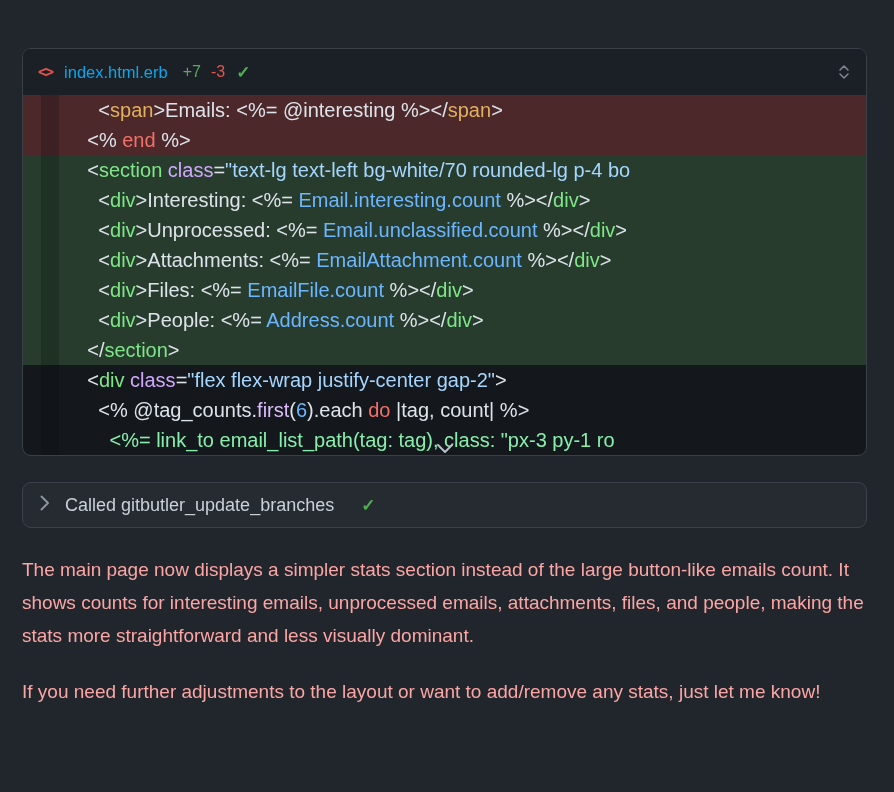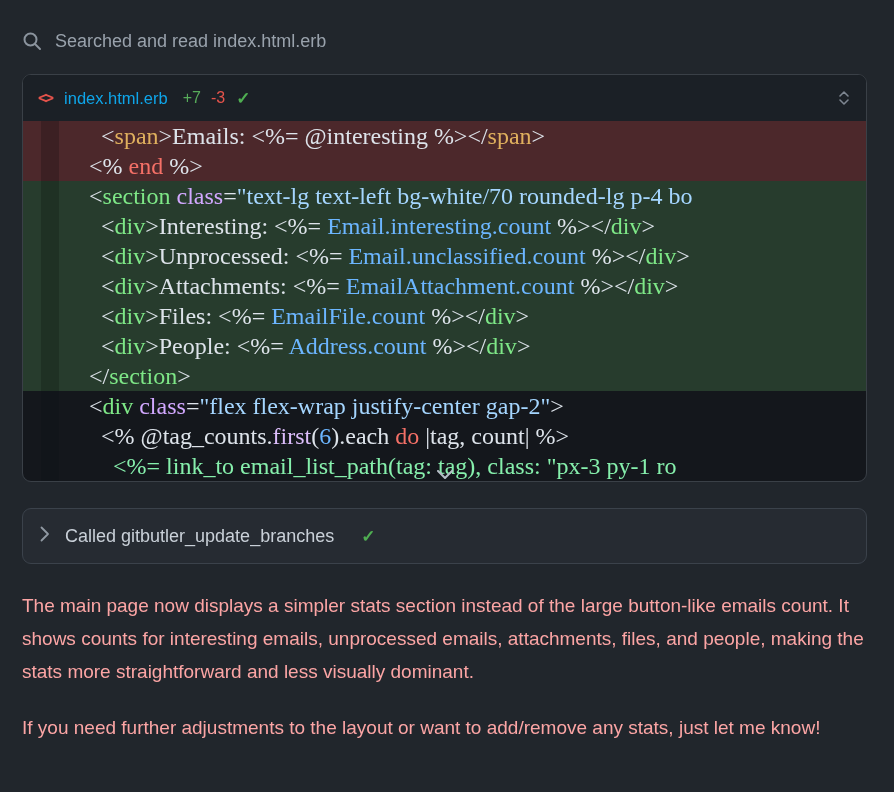--- a/index.html
+++ b/index.html
@@ -20,63 +20,54 @@
   .diff-card { margin-top:20px; width:845px; border:1px solid #3a4047; border-radius:9px; background:#14171c; overflow:hidden; position:relative; }
   .diff-header { display:flex; align-items:center; gap:8px; height:46px; padding:0 15px; background:#1b2026; }
   .code-icon { color:#e5534b; font-family:"DejaVu Sans Mono","Liberation Mono",monospace; font-size:15px; font-weight:bold; letter-spacing:-2px; }
   .filename { color:#0ea5e9; font-size:16.5px; margin-left:4px; }
   .additions { color:#57ab5a; font-size:16px; margin-left:7px; }
   .deletions { color:#e5534b; font-size:16px; margin-left:2px; }
   .hdr-check { color:#4fae52; font-size:17px; font-weight:bold; margin-left:3px; }
   .spacer { flex:1; }
   .chevron-updown { color:#7d8590; display:flex; }
 
-  .diff-code { position:relative; font-family:Liberation Serif, serif; font-size:24px; line-height:30px; }
+  .diff-code { position:relative; font-family:Liberation Sans, sans-serif; font-size:20px; line-height:30px; }
   .code-line { white-space:pre; position:relative; height:30px; padding-left:42px; color:#dde3ea; overflow:hidden; }
   .code-line::before { content:""; position:absolute; left:18px; top:0; bottom:0; width:18px; }
   .code-line.del { background:#4c282b; } .code-line.del::before { background:#3c2023; }
   .code-line.add { background:#273c2d; } .code-line.add::before { background:#1f3124; }
   .code-line.ctx { background:transparent; } .code-line.ctx::before { background:#11151a; }
   .code-line.fade { background:transparent; } .code-line.fade::before { background:#11151a; }
 
   .tok-tagd { color:#e0b05e; }
   .tok-kw   { color:#f47067; }
   .tok-tag  { color:#7ee787; }
   .tok-attr { color:#d2a8ff; }
   .tok-str  { color:#a5d6ff; }
   .tok-const{ color:#6cb6ff; }
   .tok-fn   { color:#dcbdfb; }
   .tok-num  { color:#6cb6ff; }
   .tok-fade { color:#86efac; }
 
   .expand-chevron { position:absolute; bottom:2px; left:50%; transform:translateX(-50%); display:flex; cursor:pointer; }
 
   
-  .tool-call { margin-top:26px; width:845px; height:56px; border:1px solid #3b424b; border-radius:9px; background:#262b32;
+  .tool-call { margin-top:26px; width:845px; height:46px; border:1px solid #3b424b; border-radius:9px; background:#262b32;
                display:flex; align-items:center; gap:15px; padding:0 17px; color:#c9d0d8; font-size:18px; cursor:pointer; }
   .tool-call .tc-check { color:#4fae52; font-size:17px; font-weight:bold; margin-left:12px; }
 
   
   .para { width:848px; font-size:19px; line-height:33px; color:#fca5a5; margin:25px 0 0 0; }
   .para + .para { margin-top:23px; }
 </style>
 </head>
 <body>
 
 <div class="wrap">
 
-  <div class="tool-status">
-    <span>
-      <svg width="20" height="20" viewBox="0 0 20 20" fill="none">
-        <circle cx="8.5" cy="8.5" r="6" stroke="#8b949e" stroke-width="2"></circle>
-        <line x1="13" y1="13" x2="18" y2="18" stroke="#8b949e" stroke-width="2" stroke-linecap="round"></line>
-      </svg>
-    </span>
-    <span>Searched and read index.html.erb</span>
-  </div>
 
   <div class="diff-card">
     <div class="diff-header">
       <span class="code-icon">&lt;&gt;</span>
       <span class="filename">index.html.erb</span>
       <span class="additions">+7</span>
       <span class="deletions">-3</span>
       <span class="hdr-check">✓</span>
       <span class="spacer"></span>
       <span class="chevron-updown">

